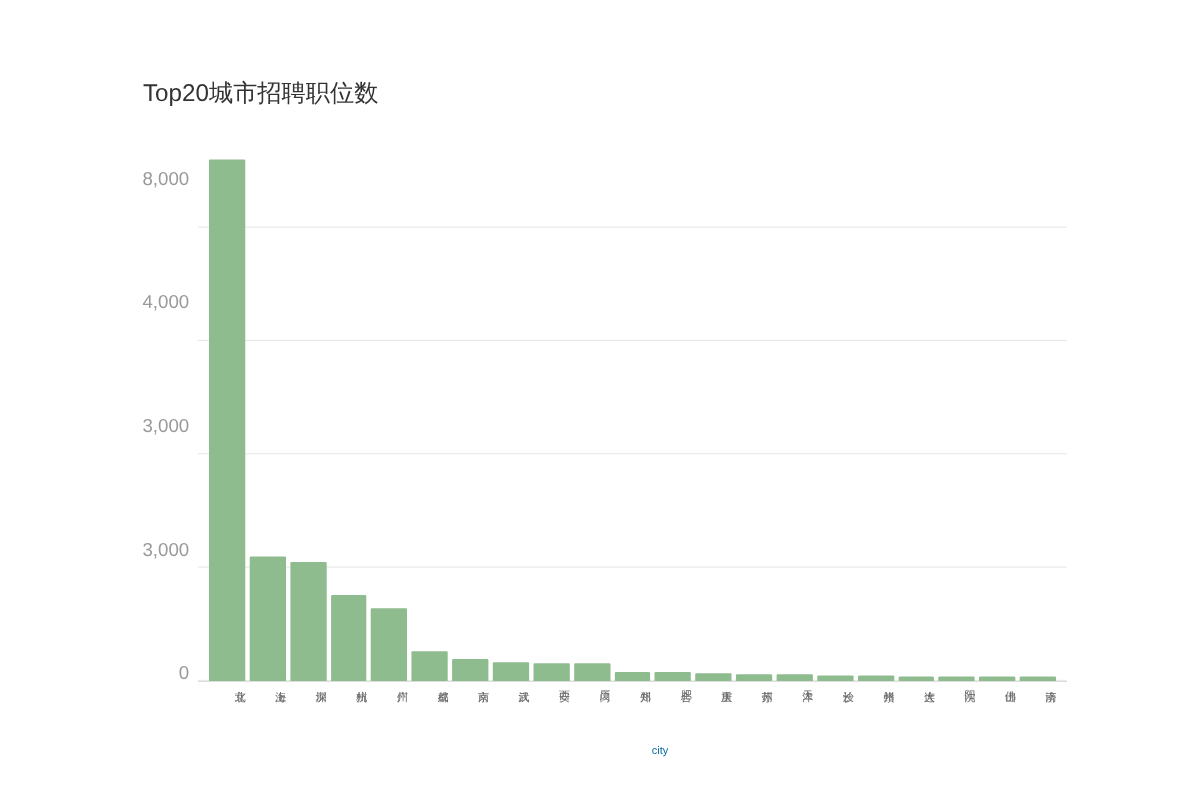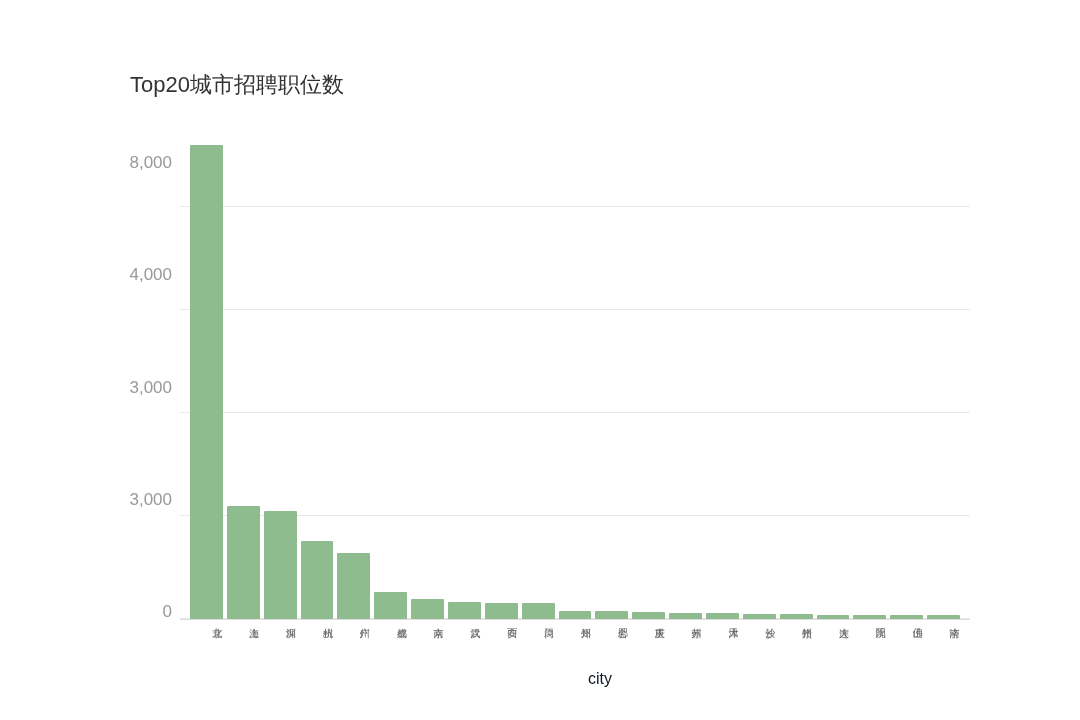--- a/index.html
+++ b/index.html
@@ -221,15 +221,15 @@
         <div class="x-label">重庆</div>
         <div class="x-label">苏州</div>
         <div class="x-label">天津</div>
         <div class="x-label">长沙</div>
         <div class="x-label">赣州</div>
         <div class="x-label">大连</div>
         <div class="x-label">沈阳</div>
         <div class="x-label">佛山</div>
         <div class="x-label">济南</div>
       </div>
-    <div class="x-axis-label" style="position:absolute;bottom:-38px;left:calc(50px + 50%);transform:translateX(-50%);font-size:16px;color:#0f172a;">city</div>
+    <div class="x-axis-label" style="position:absolute;bottom:-38px;left:calc(50px + 50%);transform:translateX(-50%);font-size:10px;color:#0369a1;">city</div>
   </div>
 </div>
 
 </body></html>

